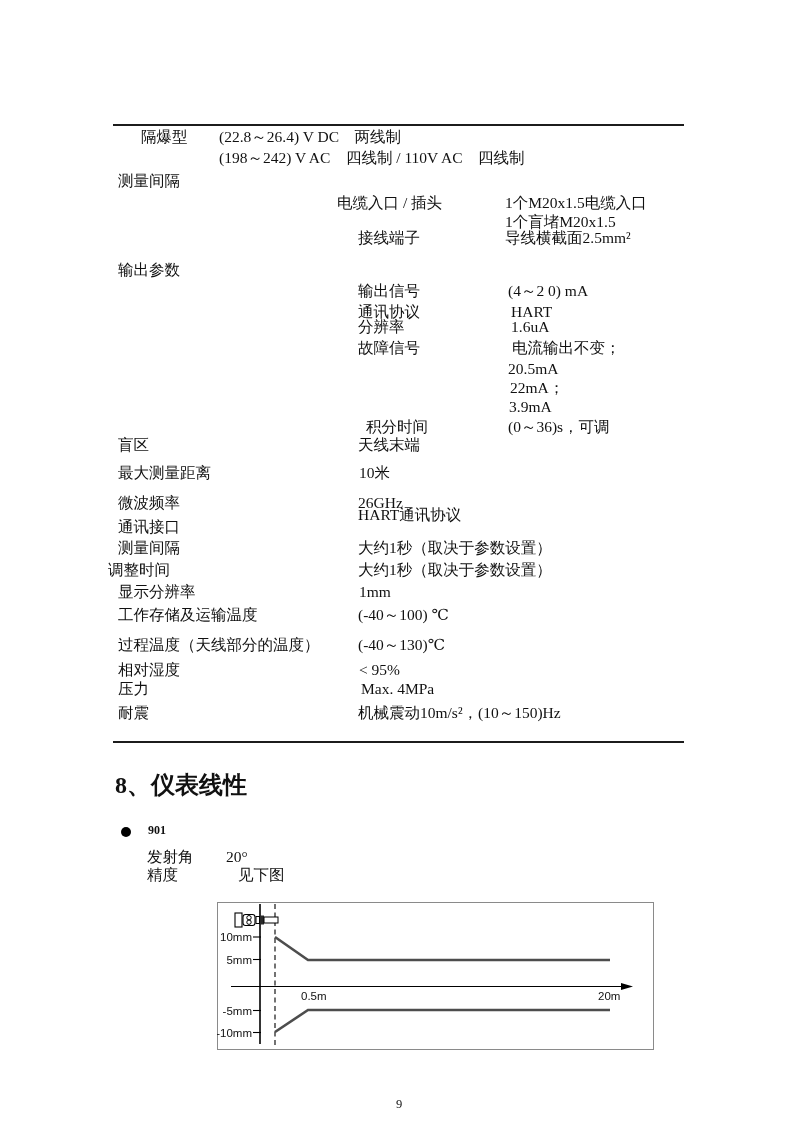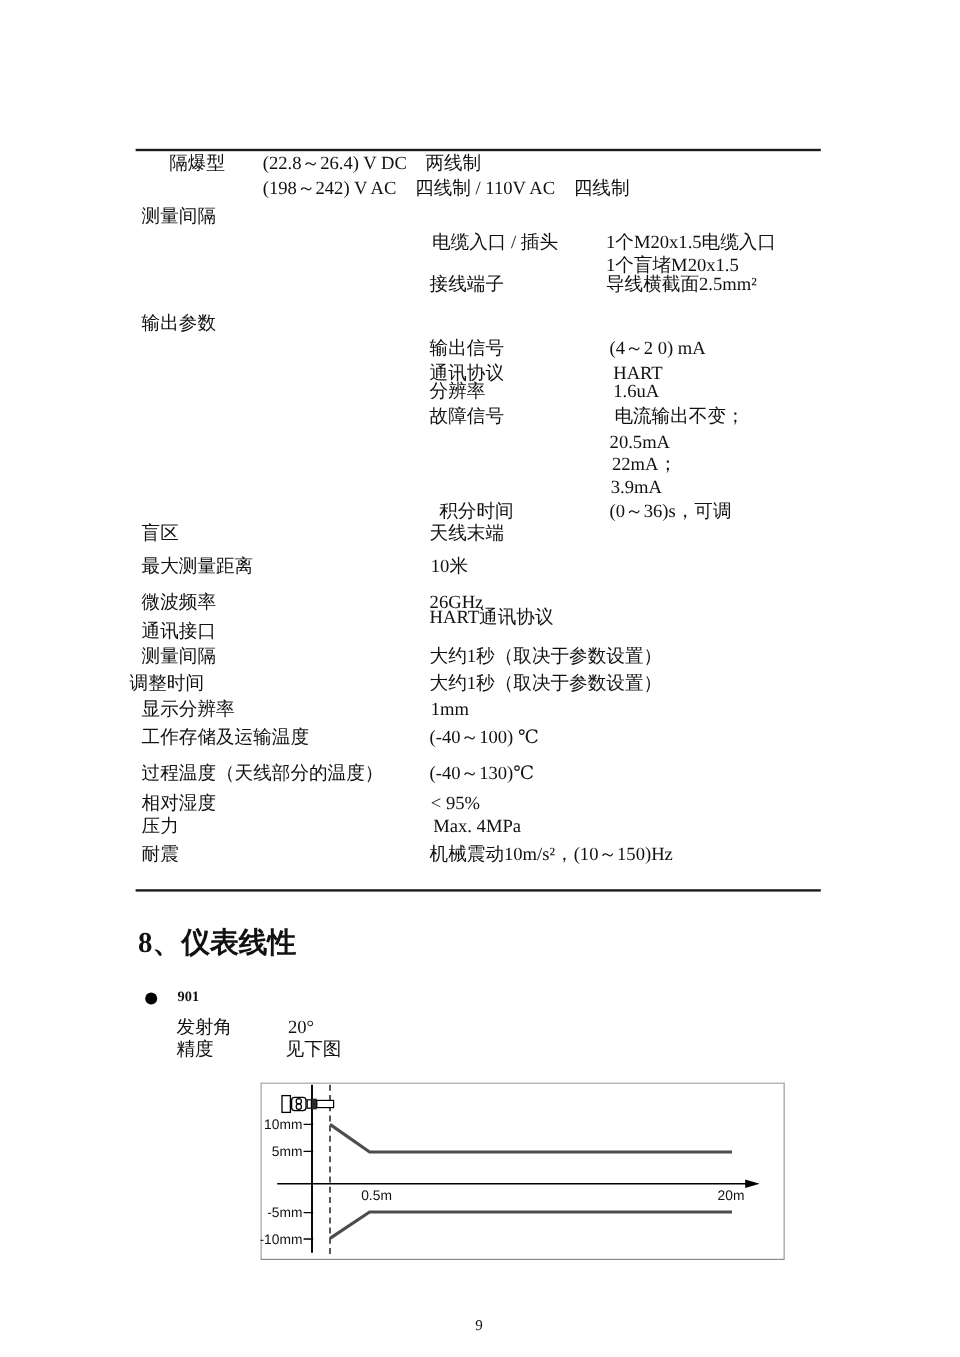--- a/index.html
+++ b/index.html
@@ -51,21 +51,21 @@
 
 <div class="page">
 
   <div class="rule" style="top:95px"></div>
 
   <span class="t" style="left:141px;top:99px">隔爆型</span>
   <span class="t" style="left:219px;top:99px">(22.8～26.4) V DC　两线制</span>
   <span class="t" style="left:219px;top:120px">(198～242) V AC　四线制 / 110V AC　四线制</span>
 
   <span class="t" style="left:118px;top:143px">测量间隔</span>
-  <span class="t" style="left:360px;top:165px">电缆入口 / 插头</span>
+  <span class="t" style="left:337px;top:165px">电缆入口 / 插头</span>
   <span class="t" style="left:505px;top:165px">1个M20x1.5电缆入口</span>
   <span class="t" style="left:505px;top:184px">1个盲堵M20x1.5</span>
   <span class="t" style="left:358px;top:200px">接线端子</span>
   <span class="t" style="left:505px;top:200px">导线横截面2.5mm²</span>
 
   <span class="t" style="left:118px;top:232px">输出参数</span>
   <span class="t" style="left:358px;top:253px">输出信号</span>
   <span class="t" style="left:508px;top:253px">(4～2 0) mA</span>
   <span class="t" style="left:358px;top:274px">通讯协议</span>
   <span class="t" style="left:511px;top:274px">HART</span>
@@ -115,21 +115,21 @@
   <span class="t" style="left:118px;top:675px">耐震</span>
   <span class="t" style="left:358px;top:675px">机械震动10m/s²，(10～150)Hz</span>
 
   <div class="rule" style="top:712px"></div>
 
   <div class="heading" style="left:115px;top:740px">8、仪表线性</div>
 
   <div class="bullet" style="left:121px;top:798px"></div>
   <span class="t bold" style="left:148px;top:795px;font-size:12px">901</span>
   <span class="t" style="left:147px;top:819px">发射角</span>
-  <span class="t" style="left:240px;top:819px">20°</span>
+  <span class="t" style="left:226px;top:819px">20°</span>
   <span class="t" style="left:147px;top:837px">精度</span>
   <span class="t" style="left:238px;top:837px">见下图</span>
 
   <svg class="chart" style="left:217px;top:873px;width:437px;height:148px" viewBox="0 0 437 148">
 
     <rect x="0.5" y="0.5" width="436" height="147" fill="none" stroke="#8a8a8a" stroke-width="1"></rect>
 
     <line x1="43" y1="2" x2="43" y2="142" stroke="#000" stroke-width="1.6"></line>
 
     <line x1="58" y1="2" x2="58" y2="146" stroke="#000" stroke-width="1.1" stroke-dasharray="5 3.5"></line>

